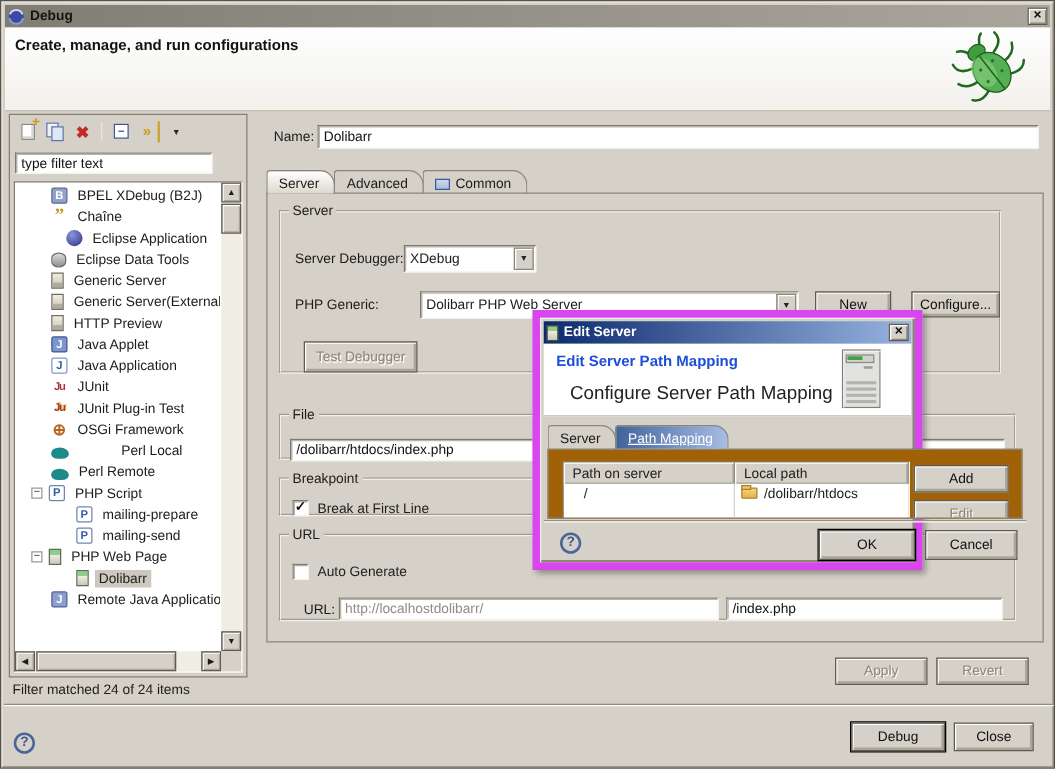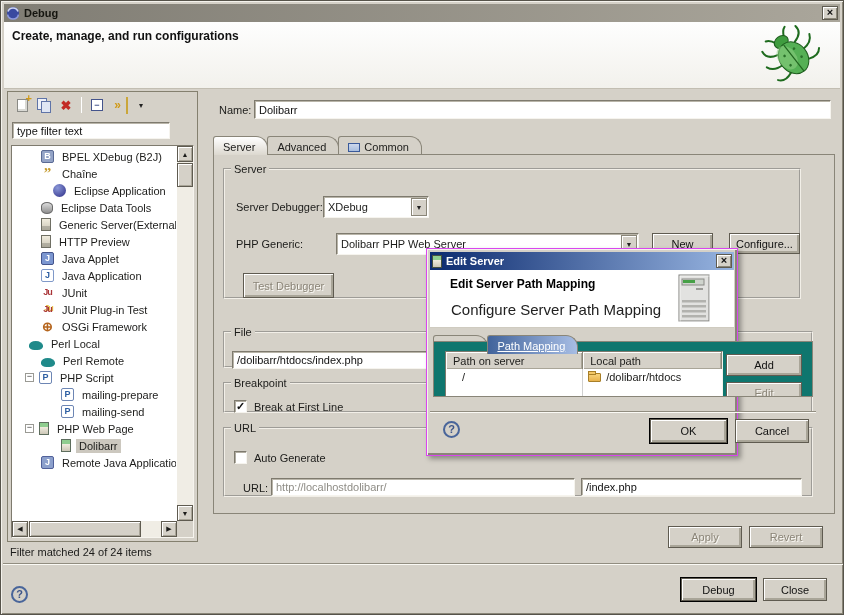--- a/index.html
+++ b/index.html
@@ -89,29 +89,29 @@
   .tabrow{position:absolute;display:flex;align-items:flex-end;height:20px}
   .tab{height:19px;padding:2px 12px 0 9px;border:1px solid #898578;border-bottom:none;
        border-radius:3px 12px 0 0;display:flex;align-items:center;gap:4px;margin-right:-1px;cursor:default;background:#d5d1c8}
   .tab.on{background:linear-gradient(#ffffff,#dcd8cf);position:relative;z-index:2}
   .tab.on-blue{background:linear-gradient(90deg,#41639b,#a7bde4);color:#fff;text-decoration:underline;position:relative;z-index:2}
   .gridico{width:12px;height:9px;border:1px solid #3a5a9a;
            background:linear-gradient(#cdd8ec,#a9bede),repeating-linear-gradient(90deg,transparent 0 3px,#7b93c2 3px 4px)}
   #tabcontent{position:absolute;left:212px;top:153px;width:622px;height:360px;border:1px solid #898578;z-index:1}
   
   #dlg{position:absolute;left:425px;top:247px;width:312px;height:208px;background:#d5d1c8;
-       border:1px solid #d946ef;box-shadow:inset 1px 1px 0 #f4f2ec,inset -2px -2px 0 #8a8678,3px 3px 5px rgba(0,0,0,.35);z-index:10}
+       border:6px solid #d946ef;box-shadow:inset 1px 1px 0 #f4f2ec,inset -2px -2px 0 #8a8678,3px 3px 5px rgba(0,0,0,.35);z-index:10}
   #dlg-title{position:absolute;left:3px;top:3px;right:3px;height:18px;display:flex;align-items:center;padding:0 2px;
              background:linear-gradient(90deg,#0b2a6e,#97b4e0)}
   #dlg-title .t-text{color:#fff;font-weight:bold;font-size:11px;margin-left:4px;flex:1}
   .mini-srv{width:10px;height:13px;background:linear-gradient(#8fcd8f 0 4px,#f0ecde 4px,#ccc7b7);border:1px solid #46503f;flex:none}
   #dlg-banner{position:absolute;left:3px;top:21px;right:3px;height:58px;background:#fff;border-bottom:1px solid #cfcbc0}
-  #dlg-banner h2{position:absolute;left:20px;top:7px;font-size:12px;font-weight:bold;color:#000000}
+  #dlg-banner h2{position:absolute;left:10px;top:7px;font-size:12px;font-weight:bold;color:#1d4ed8}
   #dlg-banner p{position:absolute;left:21px;top:31px;font-size:15px;color:#222}
-  #dlg-content{position:absolute;left:6px;top:92px;width:380px;height:56px;border:1px solid #898578;overflow:hidden;background:#0f766e}
+  #dlg-content{position:absolute;left:6px;top:105px;width:380px;height:56px;border:1px solid #898578;overflow:hidden;background:#a16207}
   #maptable-wrap{position:absolute;left:11px;top:9px;width:278px;border:1px solid;border-color:#7e7a6e #f6f4ee #f6f4ee #7e7a6e;background:#fff}
   #maptable{border-collapse:collapse;width:276px;background:#fff}
   #maptable th{height:17px;font-weight:normal;text-align:left;padding-left:7px;font-size:11px;background:#d5d1c8;
                border-right:1px solid #8a8678;box-shadow:inset 1px 1px 0 #fff,inset -1px -1px 0 #a9a598}
   #maptable td{height:16px;font-size:11px;white-space:nowrap}
   #maptable td.c1{width:137px;padding-left:16px;border-right:1px solid #d0d0d0}
   #maptable td:last-child{width:139px;padding-left:5px}
   #maptable tr.filler td{height:15px}
   .folder{display:inline-block;width:13px;height:9px;background:linear-gradient(#f8d37d,#e7b24c);border:1px solid #a87f28;
           border-radius:1px;margin:0 5px -1px 0;position:relative}
@@ -190,20 +190,24 @@
           <div class="titem" style="padding-left: 40px;">
             <span class="ticon circle" style="background: radial-gradient(circle at 35% 30%, rgb(138, 151, 216), rgb(45, 45, 134));"></span>
             <span class="tlabel">Eclipse Application</span>
           </div>
           <div class="titem" style="padding-left: 28px;">
             <span class="ticon db"></span>
             <span class="tlabel">Eclipse Data Tools</span>
           </div>
           <div class="titem" style="padding-left: 28px;">
             <span class="ticon srv"></span>
+            <span class="tlabel">Generic Server</span>
+          </div>
+          <div class="titem" style="padding-left: 28px;">
+            <span class="ticon srv"></span>
             <span class="tlabel">Generic Server(External La</span>
           </div>
           <div class="titem" style="padding-left: 28px;">
             <span class="ticon srv"></span>
             <span class="tlabel">HTTP Preview</span>
           </div>
           <div class="titem" style="padding-left: 28px;">
             <span class="ticon bx" style="background: rgb(123, 150, 208); color: rgb(255, 255, 255); border: 1px solid rgb(68, 84, 140);">J</span>
             <span class="tlabel">Java Applet</span>
           </div>
@@ -216,21 +220,21 @@
             <span class="tlabel">JUnit</span>
           </div>
           <div class="titem" style="padding-left: 28px;">
             <span class="ticon txt" style="color: rgb(169, 52, 56); letter-spacing: -1px; text-shadow: rgb(232, 196, 74) 1px -1px 0px;">Ju</span>
             <span class="tlabel">JUnit Plug-in Test</span>
           </div>
           <div class="titem" style="padding-left: 28px;">
             <span class="ticon txt" style="color: rgb(181, 101, 29); font-size: 13px;">⊕</span>
             <span class="tlabel">OSGi Framework</span>
           </div>
-          <div class="titem" style="padding-left: 16px;">
+          <div class="titem" style="padding-left: 28px; gap: 34px;">
             <span class="ticon camel"></span>
             <span class="tlabel">Perl Local</span>
           </div>
           <div class="titem" style="padding-left: 28px;">
             <span class="ticon camel"></span>
             <span class="tlabel">Perl Remote</span>
           </div>
           <div class="titem" style="padding-left: 12px;">
             <span class="expander">−</span>
             <span class="ticon bx" style="background: rgb(255, 255, 255); color: rgb(46, 95, 163); border: 1px solid rgb(109, 134, 180);">P</span>

